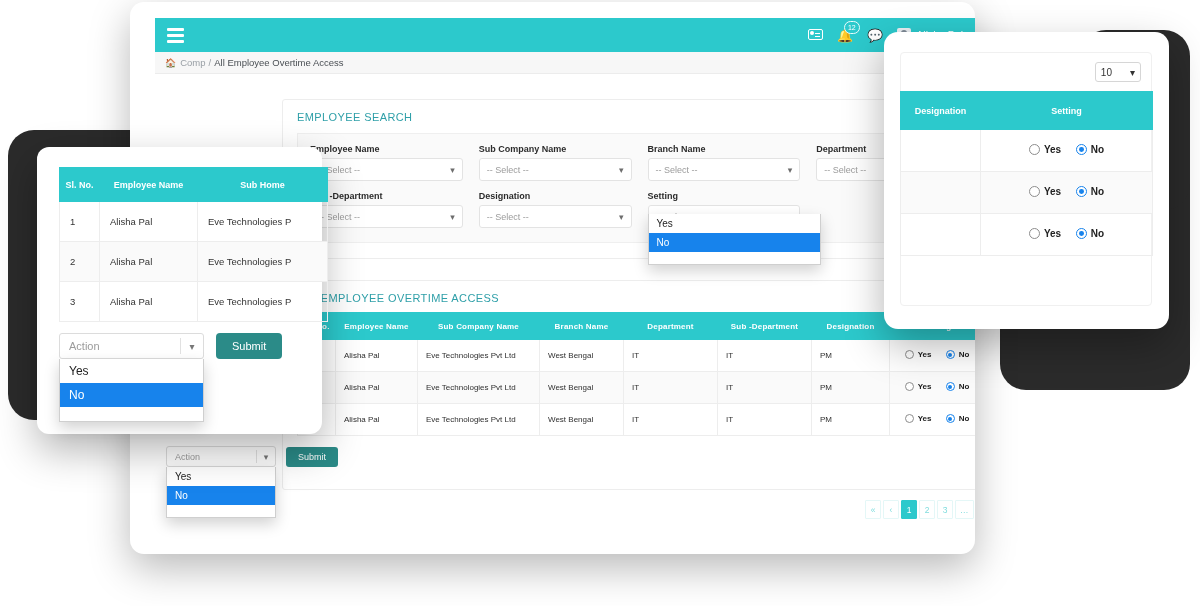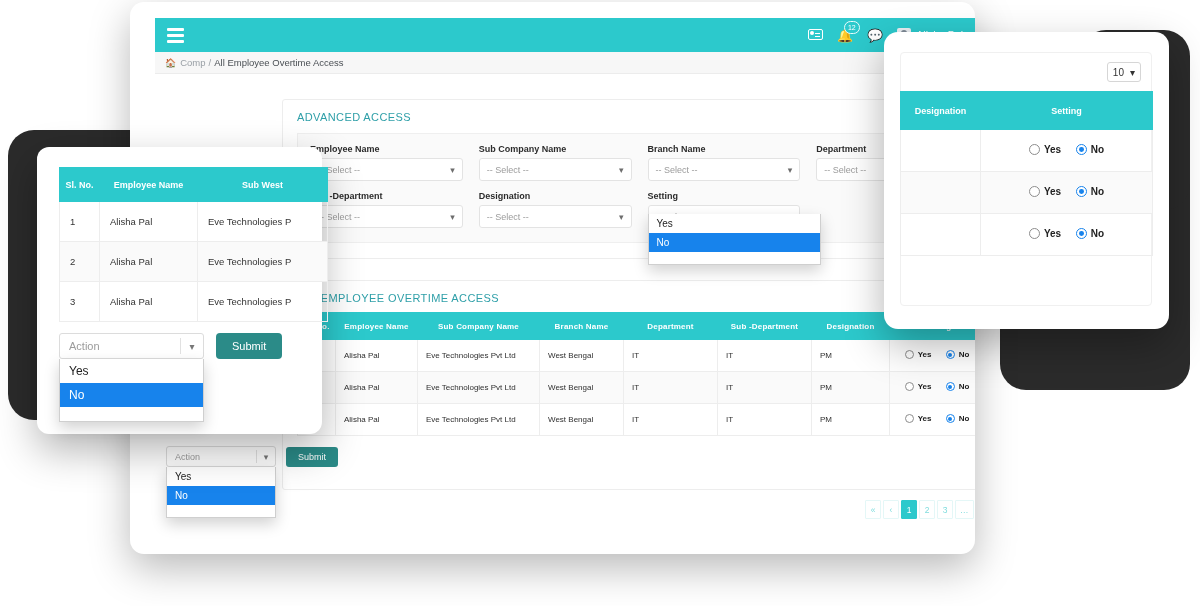--- a/index.html
+++ b/index.html
@@ -232,21 +232,21 @@
     z-index: 40;
   }
   .cr-inner {
     position: absolute; left: 16px; top: 20px;
     width: 252px; height: 254px; background: #fff;
     border: 1px solid #f0f0f0; border-radius: 4px;
   }
   .cr-toolbar { height: 38px; display: flex; align-items: center; justify-content: flex-end; padding-right: 10px; }
   .len-select {
     height: 20px; min-width: 33px; border: 1px solid #d6d6d6; border-radius: 3px;
-    display: flex; align-items: center; gap: 6px; padding: 3px 5px;
+    display: flex; align-items: center; gap: 18px; padding: 3px 5px;
     font-size: 10px; color: #333; cursor: pointer; background: #fff;
   }
   table.rgrid { border-collapse: collapse; table-layout: fixed; width: 252px; margin-left: -1px;}
   table.rgrid th {
     background: #2cc9cc; color: #fff; font-size: 9px; font-weight: bold;
     height: 38px; text-align: center; border: 1px solid #2cc9cc;
   }
   table.rgrid td {
     height: 42px; border: 1px solid #ededed; font-size: 9px; color: #333;
   }
@@ -289,21 +289,21 @@
         <span>Comp</span>
       </span>
       <span class="bc-sep">/</span>
       <span class="bc-current">All Employee Overtime Access</span>
       <span class="bc-right">
         <span class="circle-icon"></span>
       </span>
     </div>
 
     <div class="panel panel-adv">
-      <div class="panel-title">ADVANCED ACCESS</div>
+      <div class="panel-title">EMPLOYEE SEARCH</div>
       <div class="searchbox">
         <div class="fgrid">
           <div>
             <div class="field-label">Employee Name</div>
             <div class="select">
               <span>-- Select --</span>
               <span class="caret">▾</span>
             </div>
           </div>
           <div>
@@ -480,21 +480,21 @@
       <table class="lgrid">
         <colgroup>
             <col style="width:40px">
             <col style="width:98px">
             <col style="width:130px">
           </colgroup>
         <thead>
         <tr>
           <th>Sl. No.</th>
           <th>Employee Name</th>
-          <th>Sub West</th>
+          <th>Sub Home</th>
         </tr>
         </thead>
         <tbody>
         <tr>
           <td>1</td>
           <td>Alisha Pal</td>
           <td>Eve Technologies P</td>
         </tr>
         <tr class="alt">
           <td>2</td>

